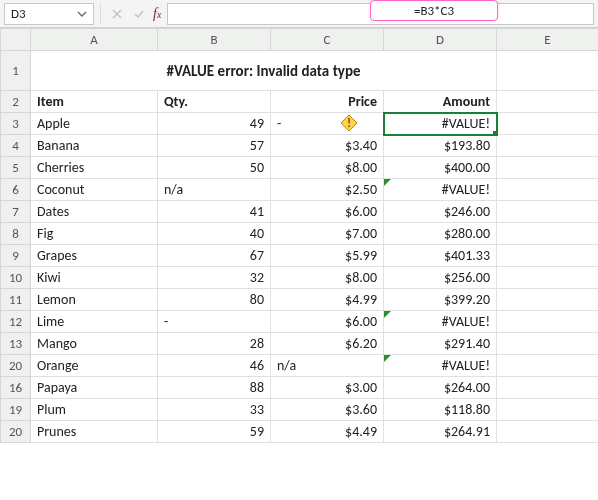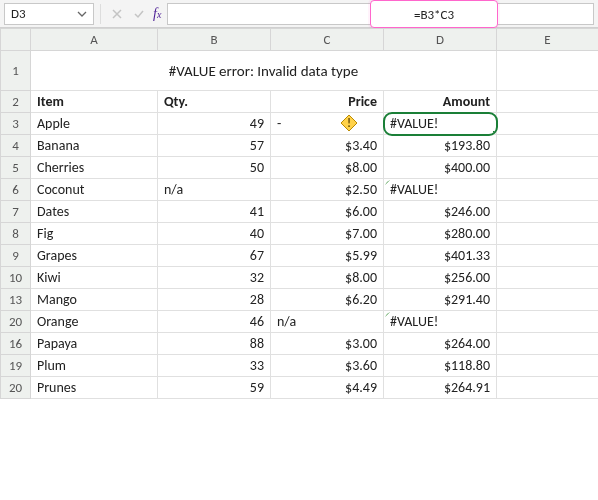--- a/index.html
+++ b/index.html
@@ -30,29 +30,29 @@
     justify-content: space-between;
     font-size: 13px;
   }
   .namebox .chev svg { display:block; }
   .vsep { width:1px; height:20px; background:#ddd; }
   .fx-controls { display:flex; align-items:center; gap:2px; color:#aaa; }
   .fx-controls .btn {
     width:20px; height:20px; display:flex; align-items:center; justify-content:center;
     border-radius:2px;
   }
-  .fx-label { font-style: italic; font-family: "Times New Roman", serif; font-size:14px; color:#4c1d95; margin-left:2px; }
+  .fx-label { font-style: italic; font-family: "Times New Roman", serif; font-size:14px; color:#7f1d1d; margin-left:2px; }
   .formula-input {
     flex:1; height:22px; background:#fff; border:1px solid #c8c8c8;
     padding:0 6px; display:flex; align-items:center; font-size:13px;
   }
   .callout {
     position:absolute;
     top:0; left:370px;
-    width:128px; height:28px;
+    width:128px; height:21px;
     border:1.5px solid #ff66cc;
     border-radius:4px;
     background:#fff;
     display:flex; align-items:center; justify-content:center;
     font-size:13px;
     box-shadow: 0 0 0 2px rgba(255,102,204,0.08);
     pointer-events:none;
   }
   .callout-arrow {
     position:absolute;
@@ -98,29 +98,29 @@
     border:1px solid #d6d6d6;
   }
   col.rowh { width:30px; }
   col.A { width:127px; }
   col.B { width:113px; }
   col.C { width:113px; }
   col.D { width:113px; }
   col.E { width:102px; }
 
   .title-row td.title {
-    font-weight:normal;
+    font-weight:bold;
     font-size:15px;
     text-align:center;
     height:40px;
     border-right:1px solid #e0e0e0;
   }
   .hdr td { font-weight:bold; }
   .num { text-align:right;margin-top:21px; }
-  .ctr { text-align:left;border-radius:8px; }
+  .ctr { text-align:right; }
 
   
   thead th.active-col { background:#d5e0d5; }
   tbody th.active-row { background:#d5e0d5; }
   td.selected {
     outline:2px solid #1a7f37;
     outline-offset:-1px;
     position:relative;
   }
   td.selected::after {
@@ -284,20 +284,36 @@
         </tr>
         <tr>
           <th class="rownum">10</th>
           <td>Kiwi</td>
           <td class="num">32</td>
           <td class="num">$8.00</td>
           <td class="num">$256.00</td>
           <td></td>
         </tr>
         <tr>
+          <th class="rownum">11</th>
+          <td>Lemon</td>
+          <td class="num">80</td>
+          <td class="num">$4.99</td>
+          <td class="num">$399.20</td>
+          <td></td>
+        </tr>
+        <tr>
+          <th class="rownum">12</th>
+          <td>Lime</td>
+          <td>-</td>
+          <td class="num">$6.00</td>
+          <td class="ctr err-tri">#VALUE!</td>
+          <td></td>
+        </tr>
+        <tr>
           <th class="rownum">13</th>
           <td>Mango</td>
           <td class="num">28</td>
           <td class="num">$6.20</td>
           <td class="num">$291.40</td>
           <td></td>
         </tr>
         <tr>
           <th class="rownum">20</th>
           <td>Orange</td>

